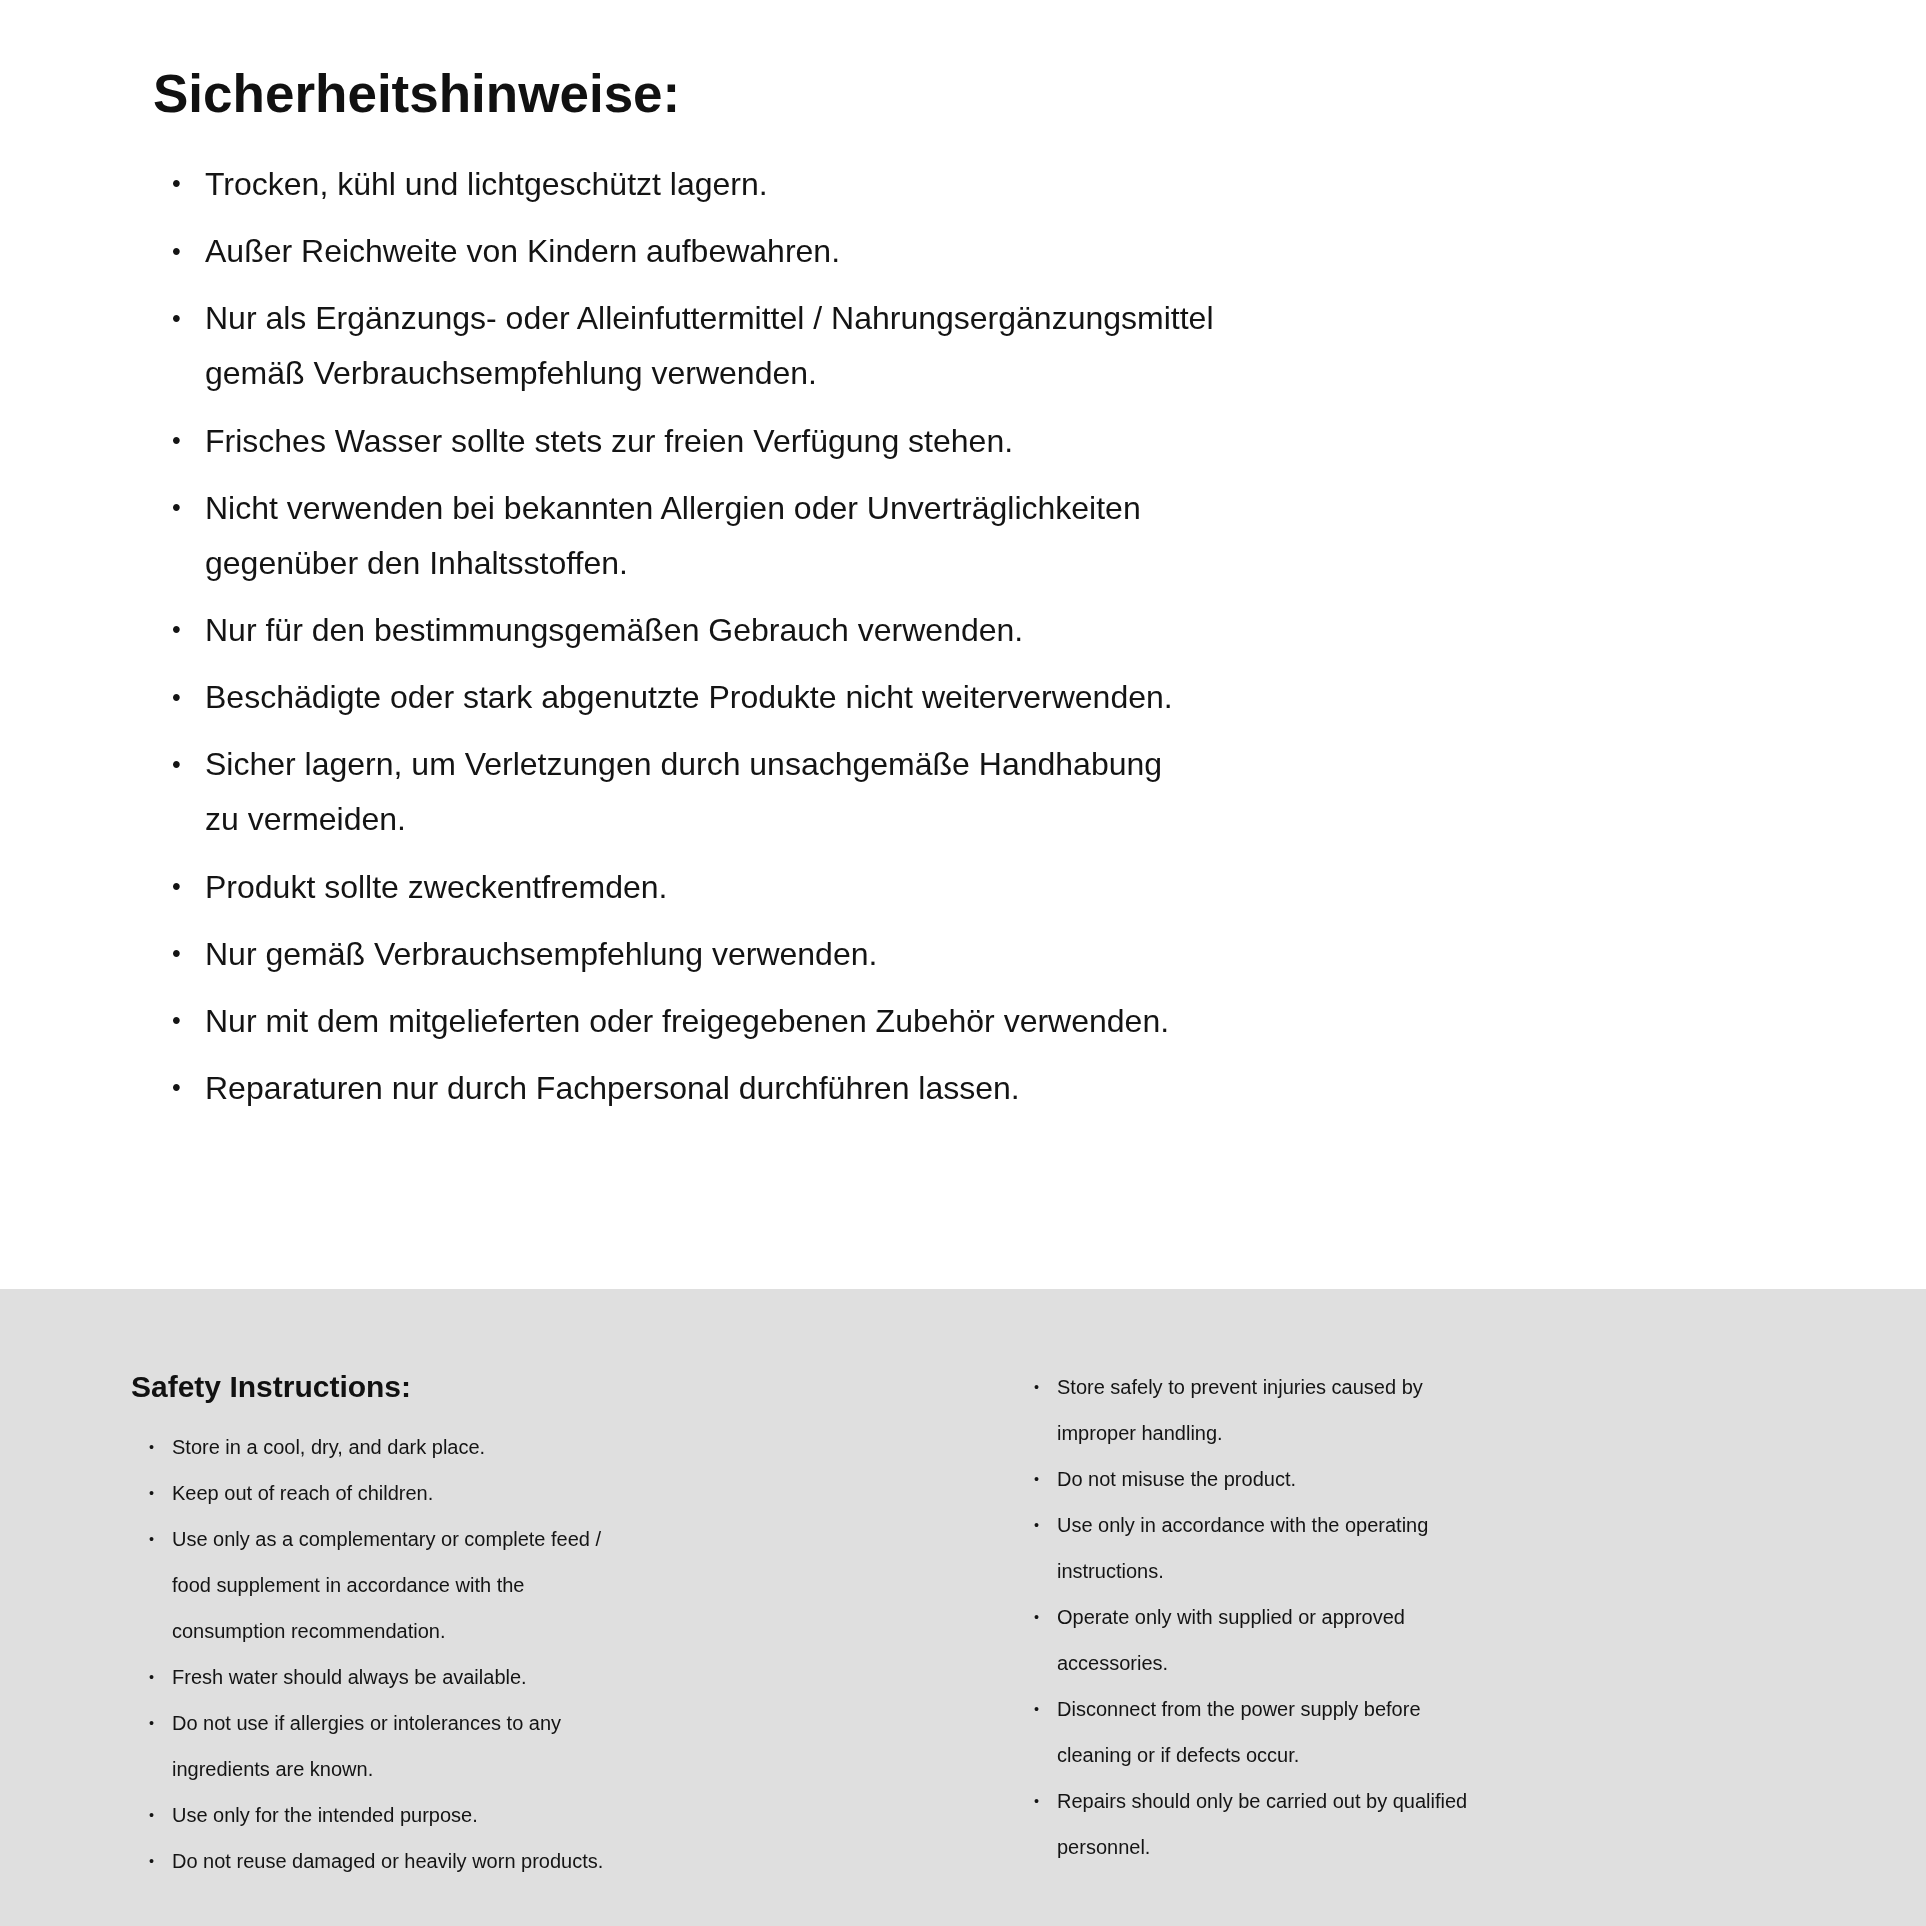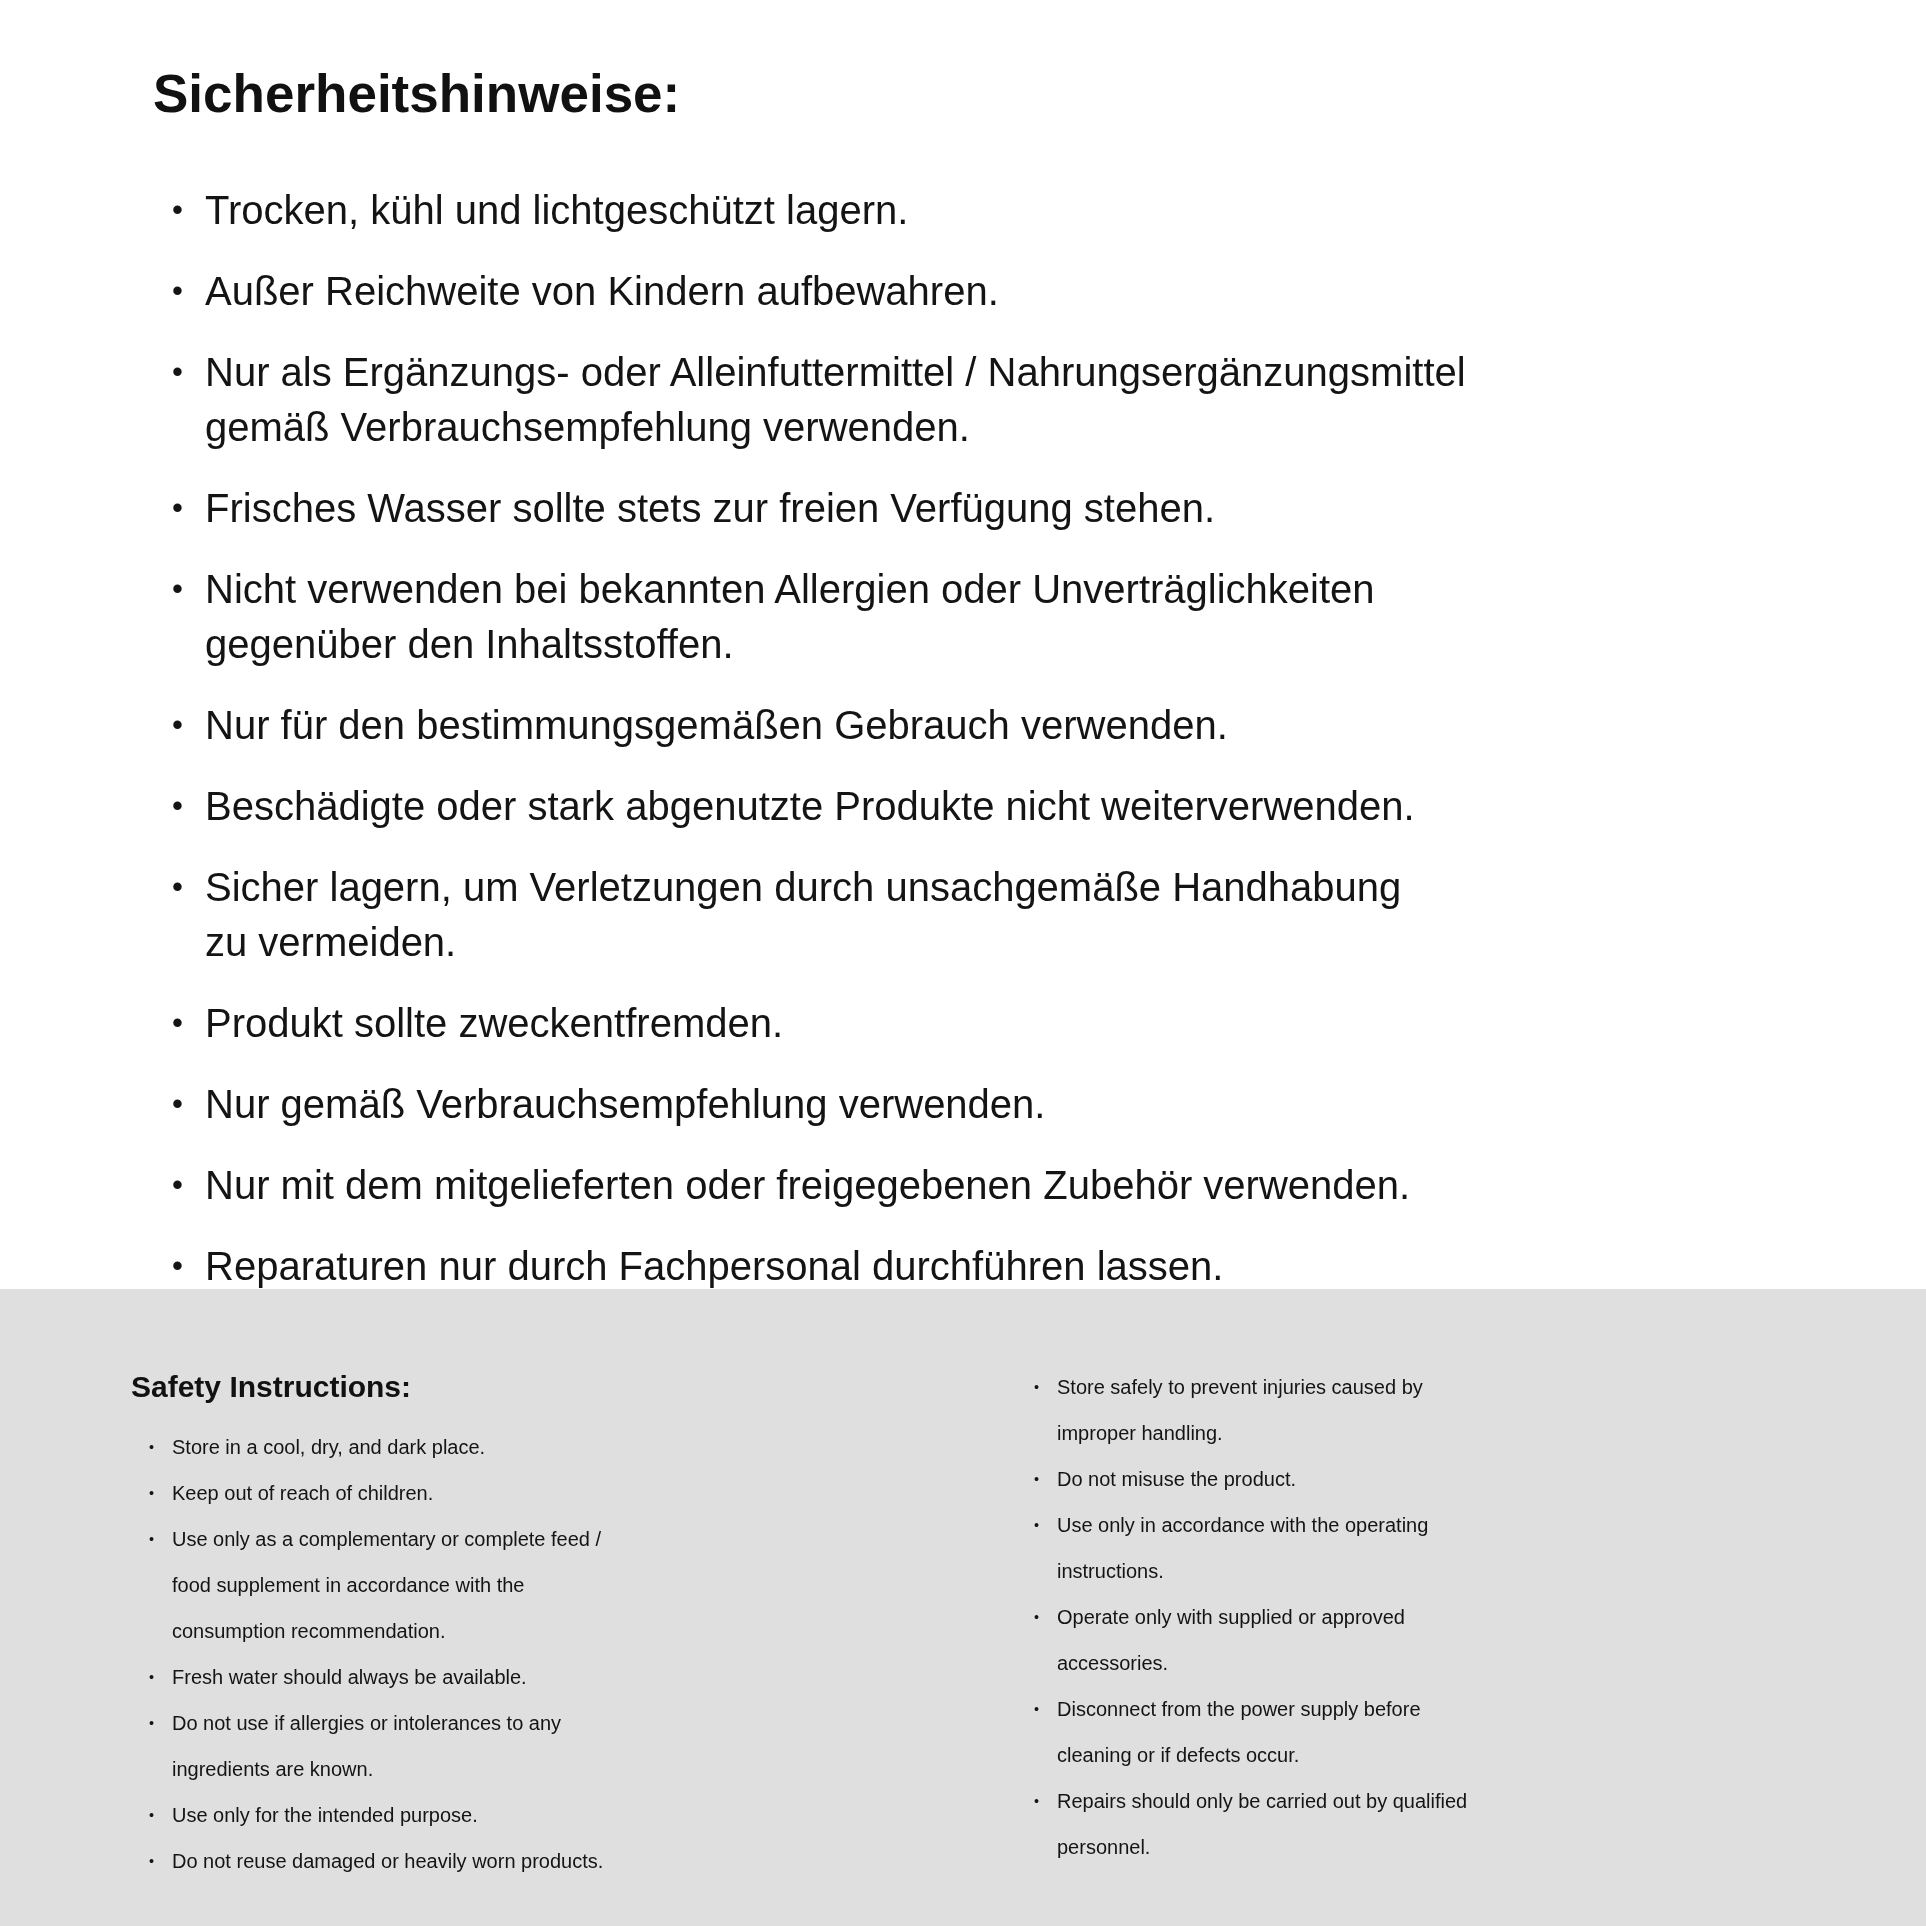--- a/index.html
+++ b/index.html
@@ -29,25 +29,24 @@
   .de-list {
     position: absolute;
     left: 172px; top: 157px;
     width: 1695px;
     list-style: none;
     margin: 0; padding: 0;
   }
   .de-list li {
     position: relative;
     padding-left: 33px;
-    font-size: 40px;
+    font-size: 32px;
     line-height: 55px;
     margin-bottom: 12.2px;
     white-space: pre-line;
-    margin-top: 26px;
   }
   .de-list li::before {
     content: "\2022";
     position: absolute;
     left: 0; top: -0.6px;
     font-size: 0.78em;
     line-height: 55px;
   }
 
   

